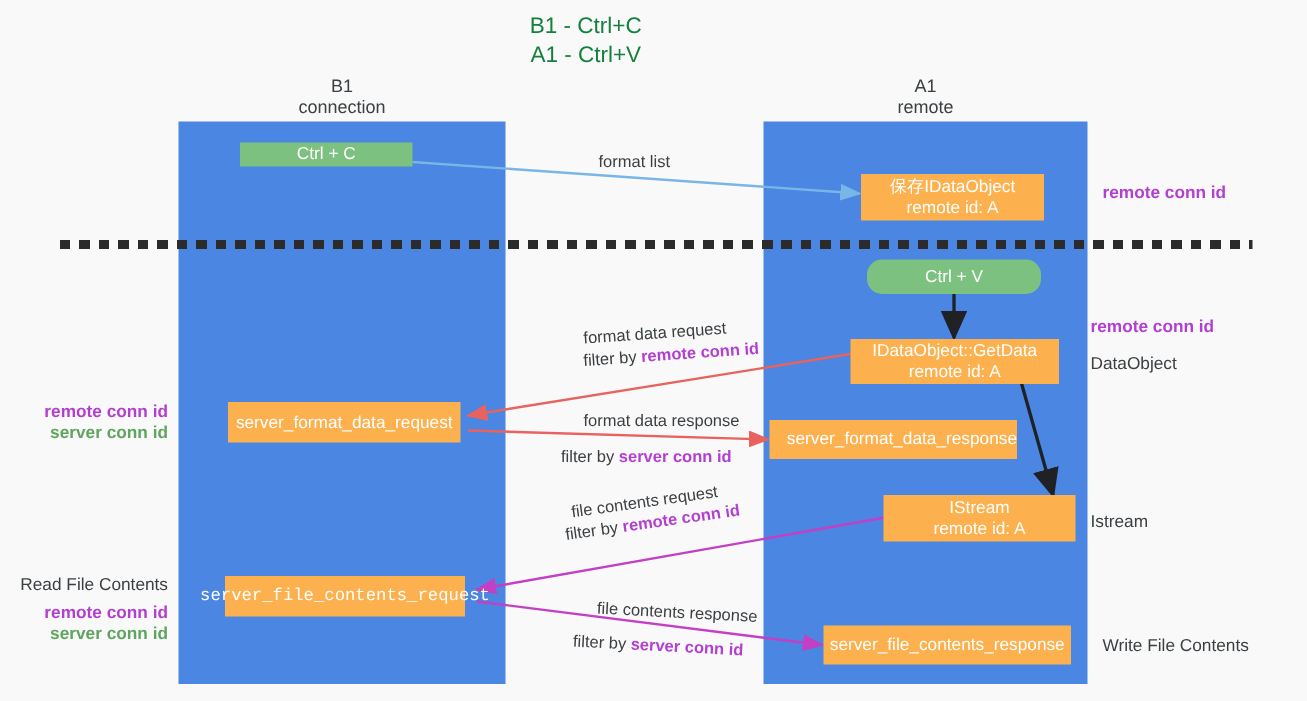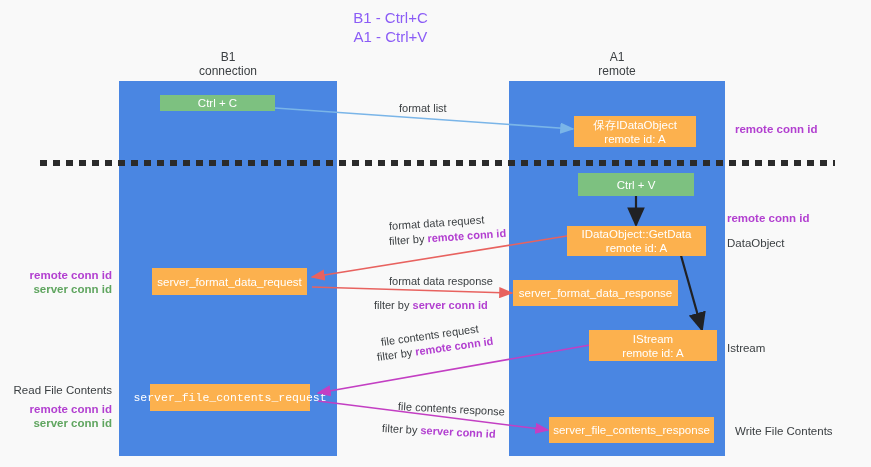--- a/index.html
+++ b/index.html
@@ -22,21 +22,21 @@
   }
 
   
   .title {
     position: absolute;
     left: 0; top: 8px;
     width: 781px;
     text-align: center;
     font-size: 15px;
     line-height: 19px;
-    color: #8b5cf6;
+    color: #15803d;
     white-space: pre;
   }
 
   
   .col-head {
     position: absolute;
     text-align: center;
     font-size: 12px;
     line-height: 14px;
     color: #3c4043;
@@ -165,34 +165,34 @@
 
   <div class="node green" style="left:160px; top:95px; width:115px; height:16px;">
     <span>Ctrl + C</span>
   </div>
 
   <div class="node orange" style="left:574px; top:116px; width:122px; height:31px;justify-content:center;">
     <span>保存IDataObject</span>
     <span class="sub">remote id: A</span>
   </div>
 
-  <div class="node green" style="left:578px; top:173px; width:116px; height:23px;">
+  <div class="node green" style="left:578px; top:173px; width:116px; height:23px;border-radius:10px;">
     <span>Ctrl + V</span>
   </div>
 
   <div class="node orange" style="left:567px; top:226px; width:139px; height:30px;">
     <span>IDataObject::GetData</span>
     <span class="sub">remote id: A</span>
   </div>
 
   <div class="node orange" style="left:152px; top:268px; width:155px; height:27px;">
     <span>server_format_data_request</span>
   </div>
 
-  <div class="node orange" style="left:513px; top:280px; width:165px; height:26px;">
+  <div class="node orange" style="left:513px; top:280px; width:165px; height:26px;align-items:flex-end;">
     <span>server_format_data_response</span>
   </div>
 
   <div class="node orange" style="left:589px; top:330px; width:128px; height:31px;">
     <span>IStream</span>
     <span class="sub">remote id: A</span>
   </div>
 
   <div class="node orange" style="left:150px; top:384px; width:160px; height:27px;font-family:Liberation Mono, monospace;">
     <span>server_file_contents_request</span>

